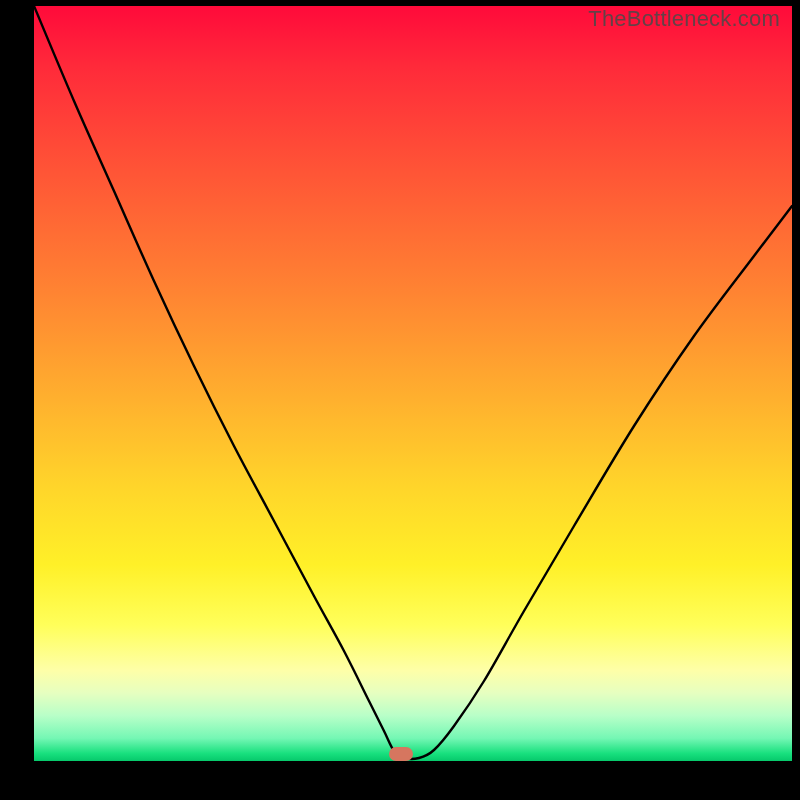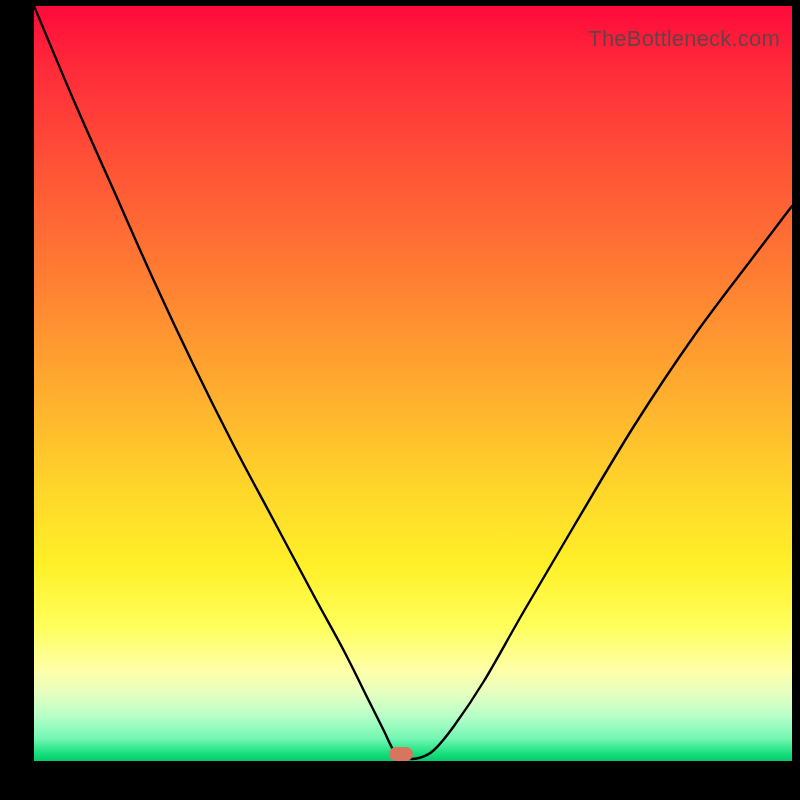--- a/index.html
+++ b/index.html
@@ -37,21 +37,21 @@
       #feffa8 88%,
       #e6ffc0 91%,
       #b8ffc8 94%,
       #74f7b4 97%,
       #18e07e 99%,
       #06c96b 100%
     );
   }
   .watermark {
     position: absolute;
-    top: 20px;
+    top: 0;
     right: 12px;
     color: #4a4a4a;
     font-size: 22px;
     font-weight: 500;
     letter-spacing: 0.2px;
     opacity: 0.85;
   }
   svg.curve {
     position: absolute;
     left: 0;

